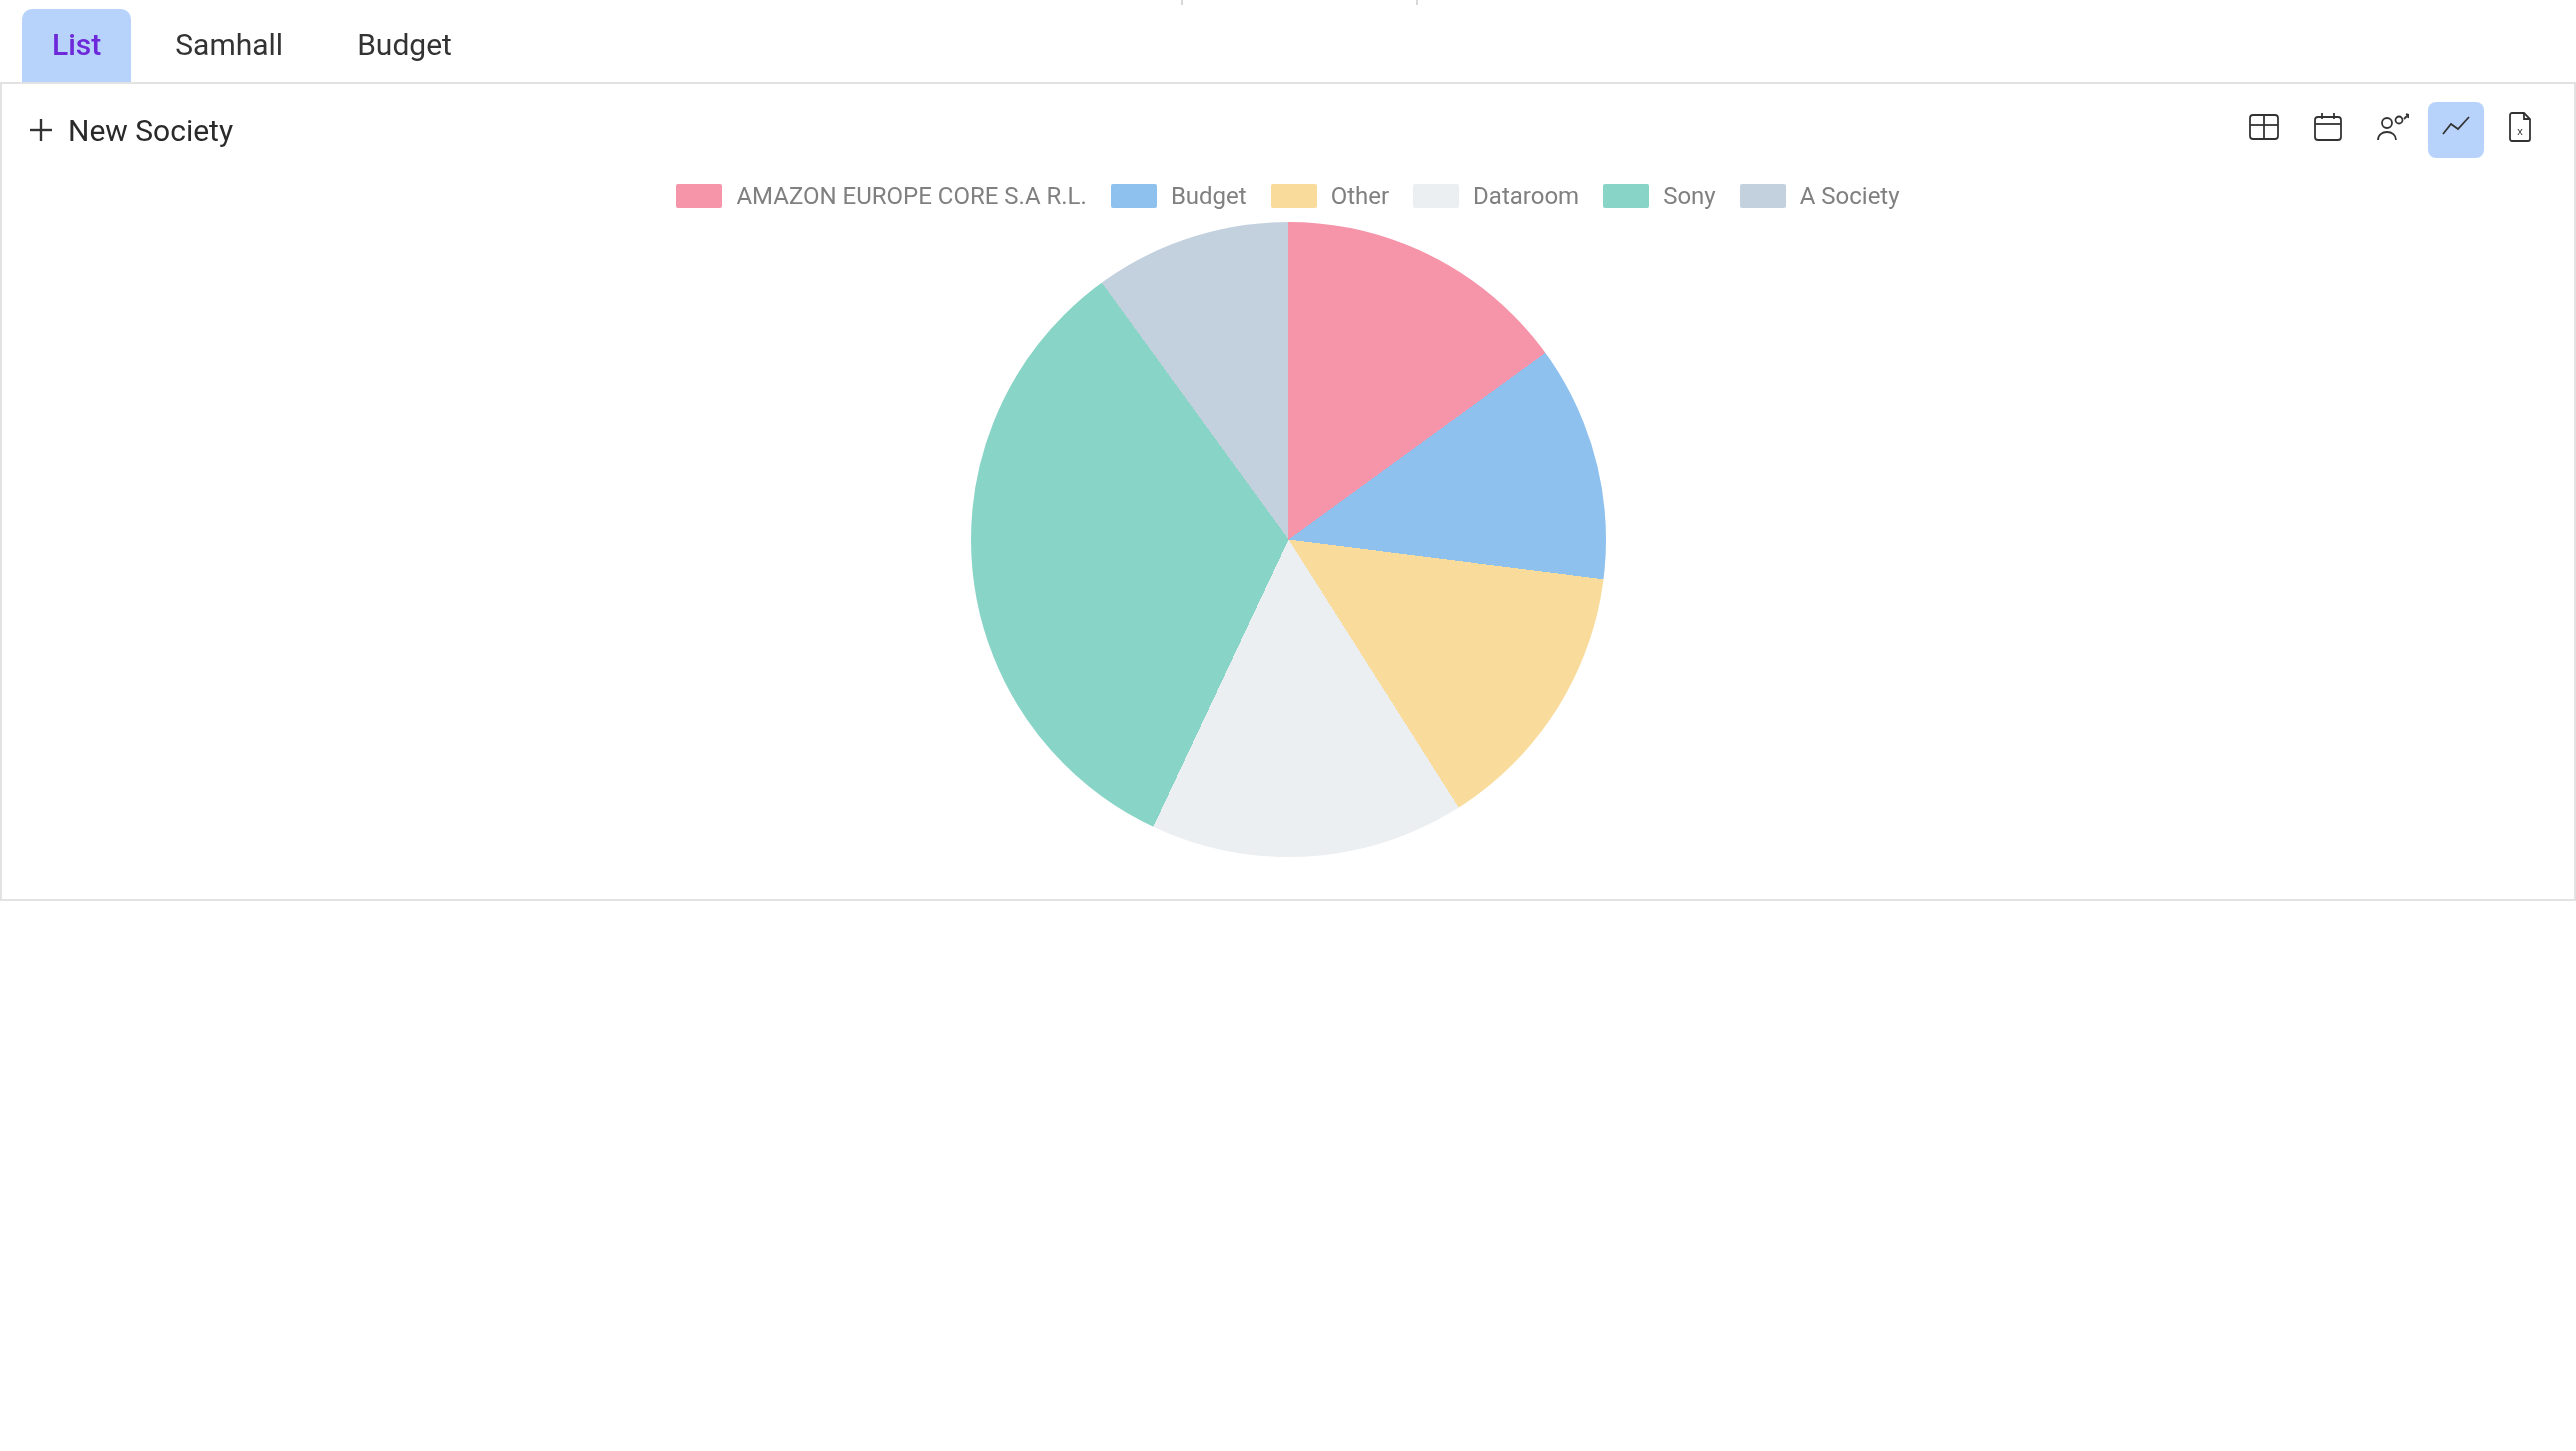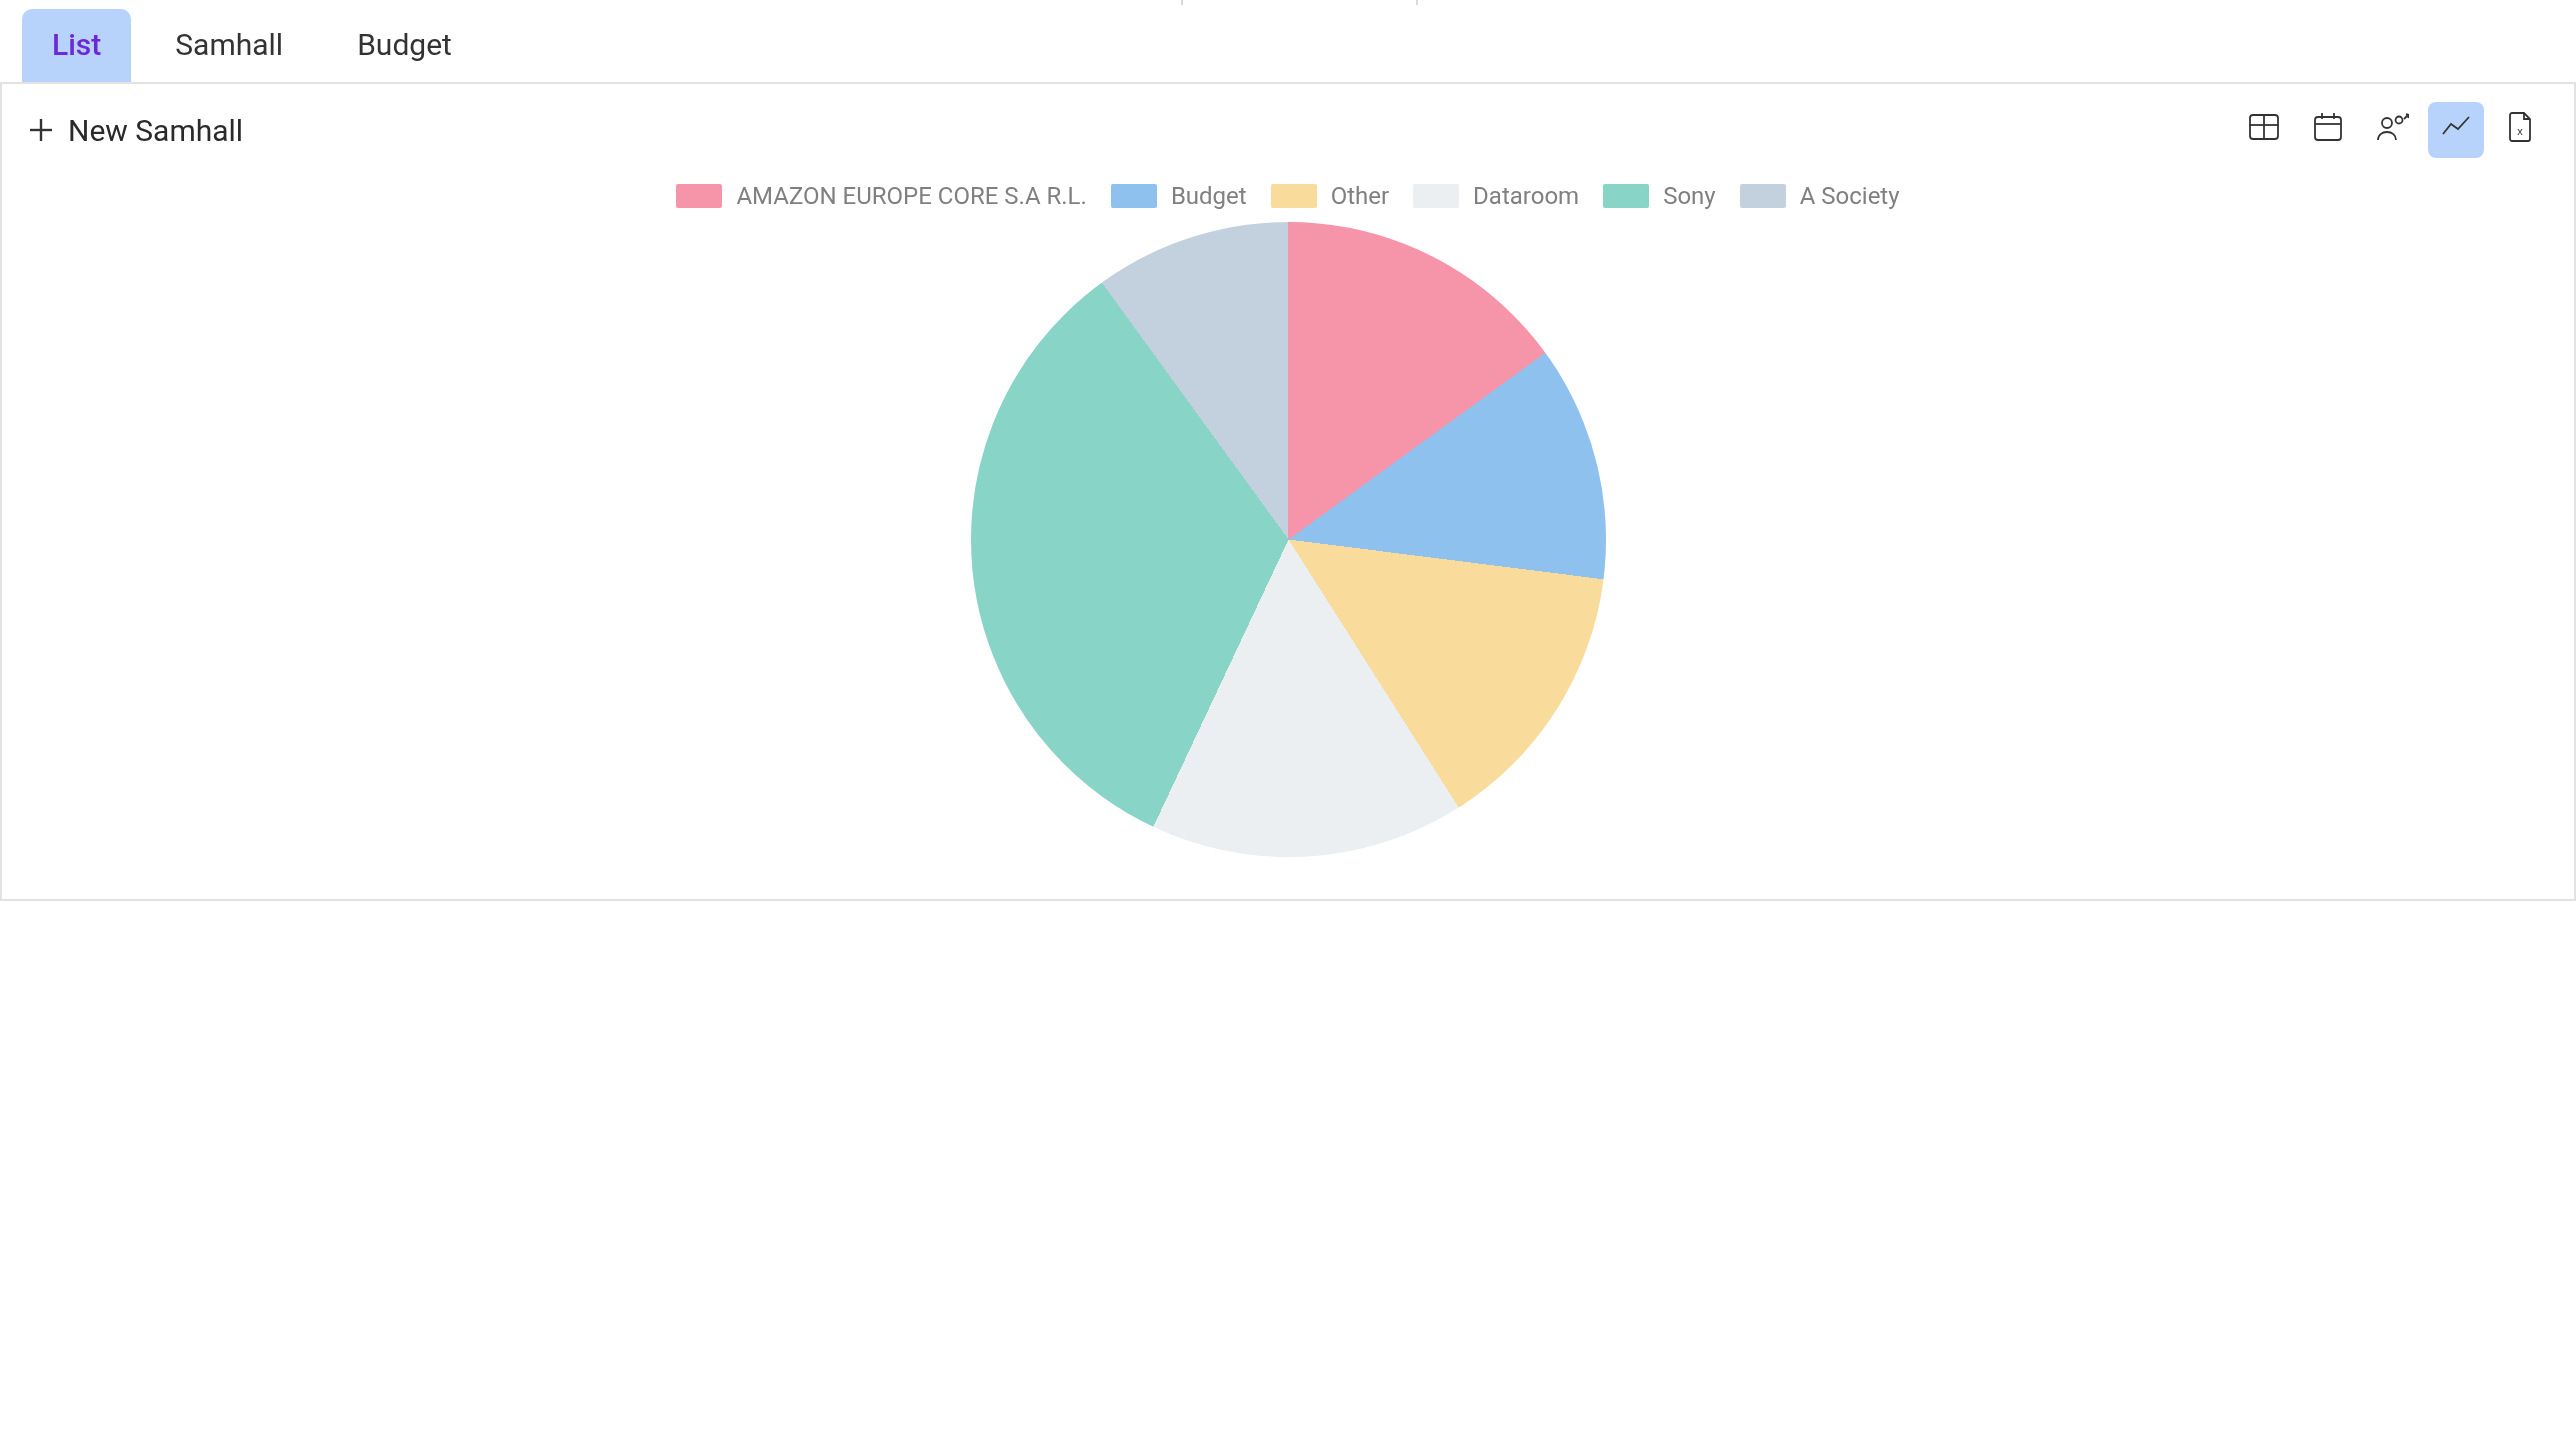--- a/index.html
+++ b/index.html
@@ -145,21 +145,21 @@
 <div class="panel">
 
   <div class="toolbar">
     <div class="new-contract">
       <span class="plus-icon">
         <svg width="26" height="26" viewBox="0 0 26 26">
             <line x1="13" y1="2" x2="13" y2="24" stroke="#333" stroke-width="2.4"></line>
             <line x1="2" y1="13" x2="24" y2="13" stroke="#333" stroke-width="2.4"></line>
           </svg>
       </span>
-      <span>New Samhall</span>
+      <span>New Society</span>
     </div>
 
     <div class="view-buttons">
       <div class="view-btn">
         <span>
           <svg viewBox="0 0 34 34">
               <rect x="3" y="5" width="28" height="24" rx="3"></rect>
               <line x1="3" y1="15" x2="31" y2="15"></line>
               <line x1="17" y1="5" x2="17" y2="29"></line>
             </svg>

